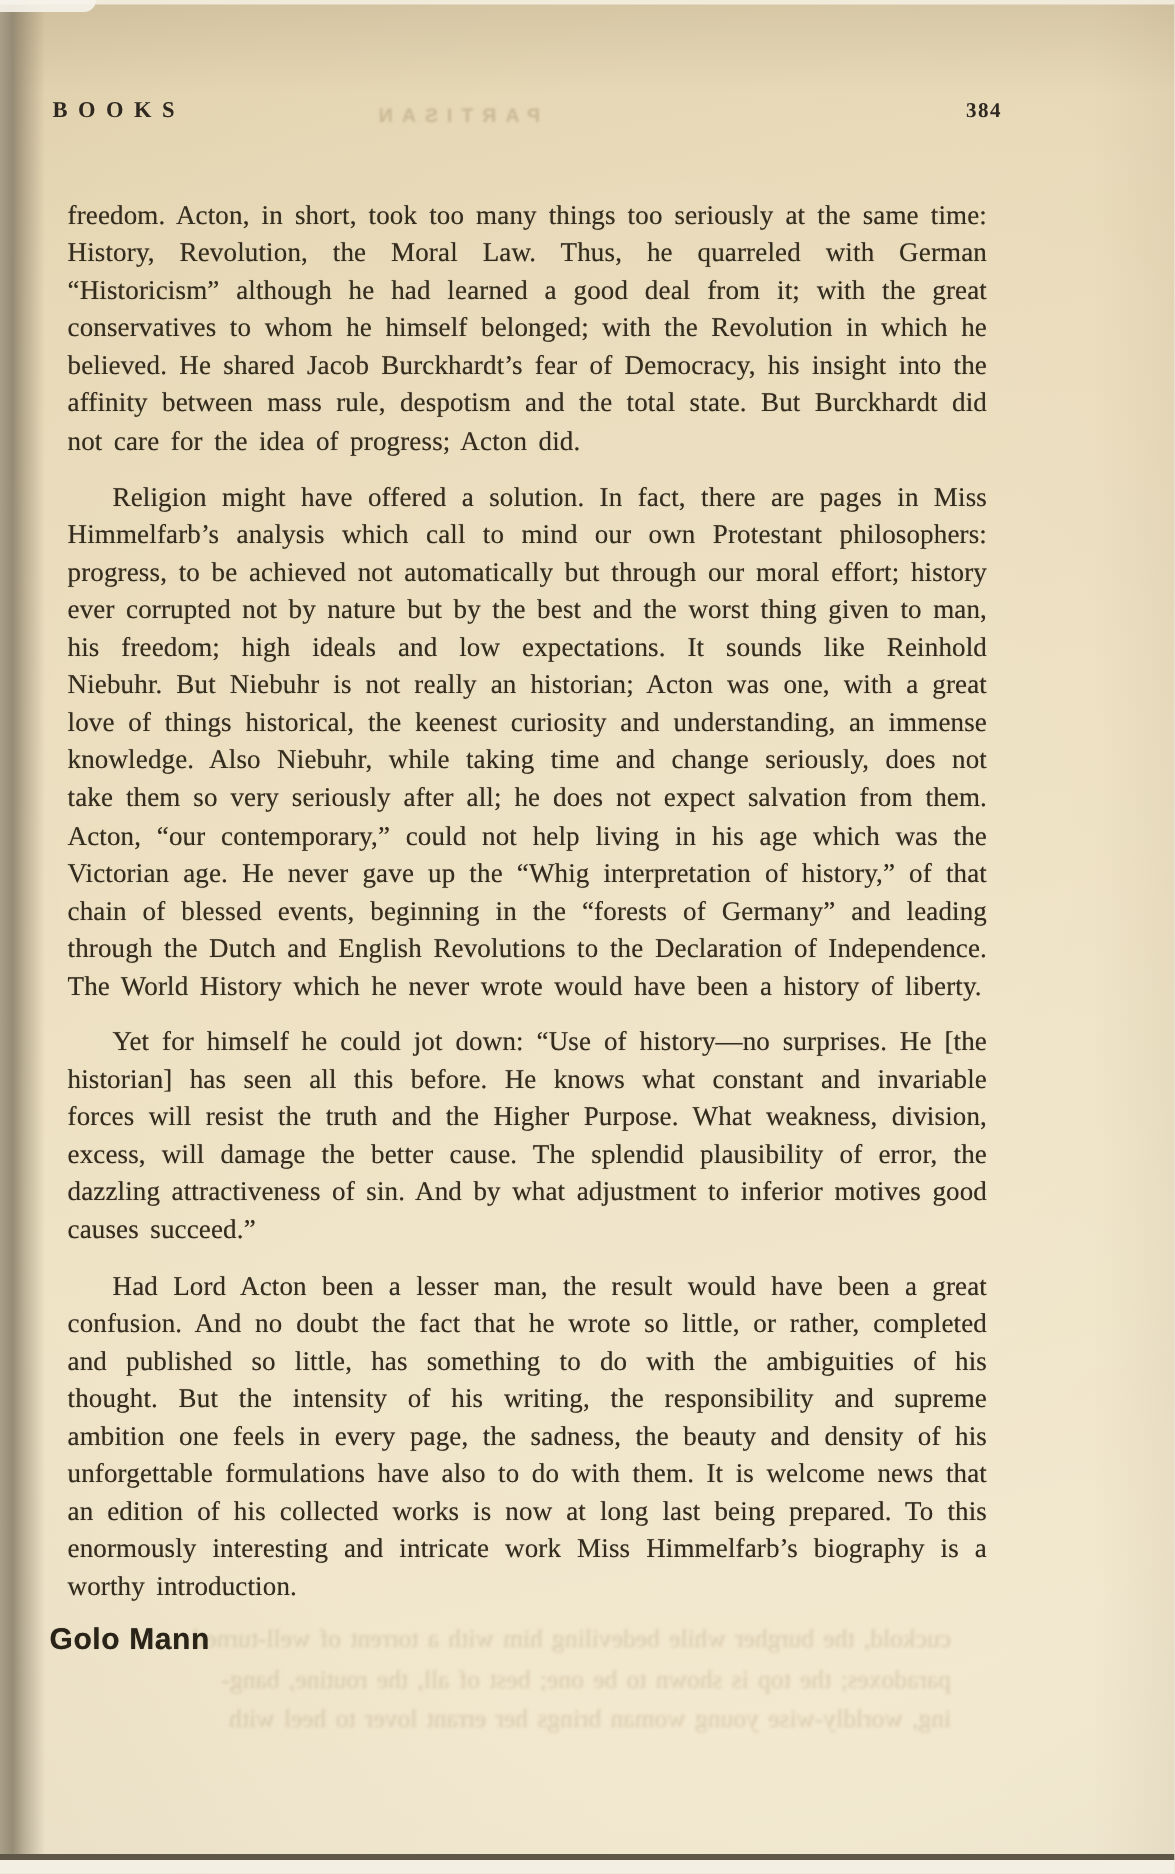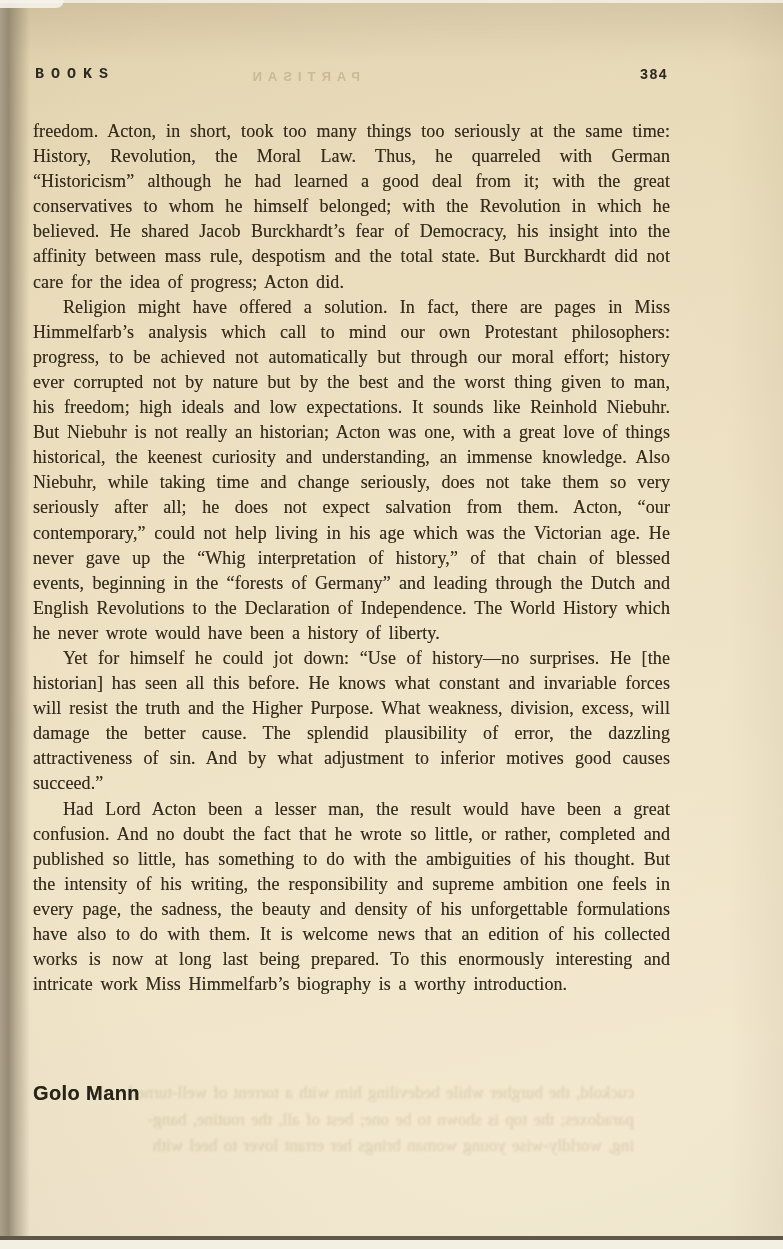--- a/index.html
+++ b/index.html
@@ -25,21 +25,21 @@
     background:linear-gradient(to right,#aaa089 0%,#968b74 28%,rgba(130,118,96,0.45) 55%,rgba(0,0,0,0) 100%);
   }
   .top-light{position:absolute;top:0;left:0;right:0;height:3px;background:rgba(250,247,238,0.75);}
   .corner-sliver{position:absolute;top:0;left:0;width:64px;height:8px;background:#f6f3ea;border-bottom-right-radius:8px;opacity:0.9;}
   .bottom-dark-line{position:absolute;left:0;right:0;bottom:9px;height:4px;background:#453e30;opacity:0.85;}
   .bottom-light-strip{position:absolute;left:0;right:0;bottom:0;height:9px;background:#f3efe3;}
 
   .page-header{
     position:absolute;top:66px;left:35px;width:633px;
     display:flex;justify-content:space-between;align-items:center;
-    font-family:Liberation Mono, monospace;font-weight:bold;color:#2e2820;
+    font-family:Liberation Serif, serif;font-weight:bold;color:#2e2820;
   }
   .section-label{font-size:15px;letter-spacing:7px;}
   .page-number{font-size:14px;letter-spacing:1px;}
 
   .ghost{
     position:absolute;transform:scaleX(-1);
     color:rgba(148,125,84,0.34);filter:blur(0.7px);
     pointer-events:none;
   }
   .ghost-header{
@@ -55,21 +55,21 @@
     z-index:1;
   }
 
   .article{
     position:absolute;top:119px;left:33px;width:637px;
     font-size:18px;line-height:25.1px;text-align:justify;
     color:#342c1e;word-spacing:3px;letter-spacing:0.1px;
     text-shadow:0 0 0.5px rgba(52,44,30,0.55);
     z-index:2;
   }
-  .article p{margin:0;text-indent:30px;}
+  .article p{margin:12px;text-indent:30px;}
   .article p.no-indent{text-indent:0;}
 
   .signature{
     position:absolute;top:1082px;left:33px;width:632px;
     text-align:left;
     font-family:"Liberation Sans", sans-serif;font-weight:bold;
     font-size:20px;color:#292318;letter-spacing:0.4px;
     text-shadow:0 0 0.5px rgba(41,35,24,0.6);
     z-index:3;
   }

